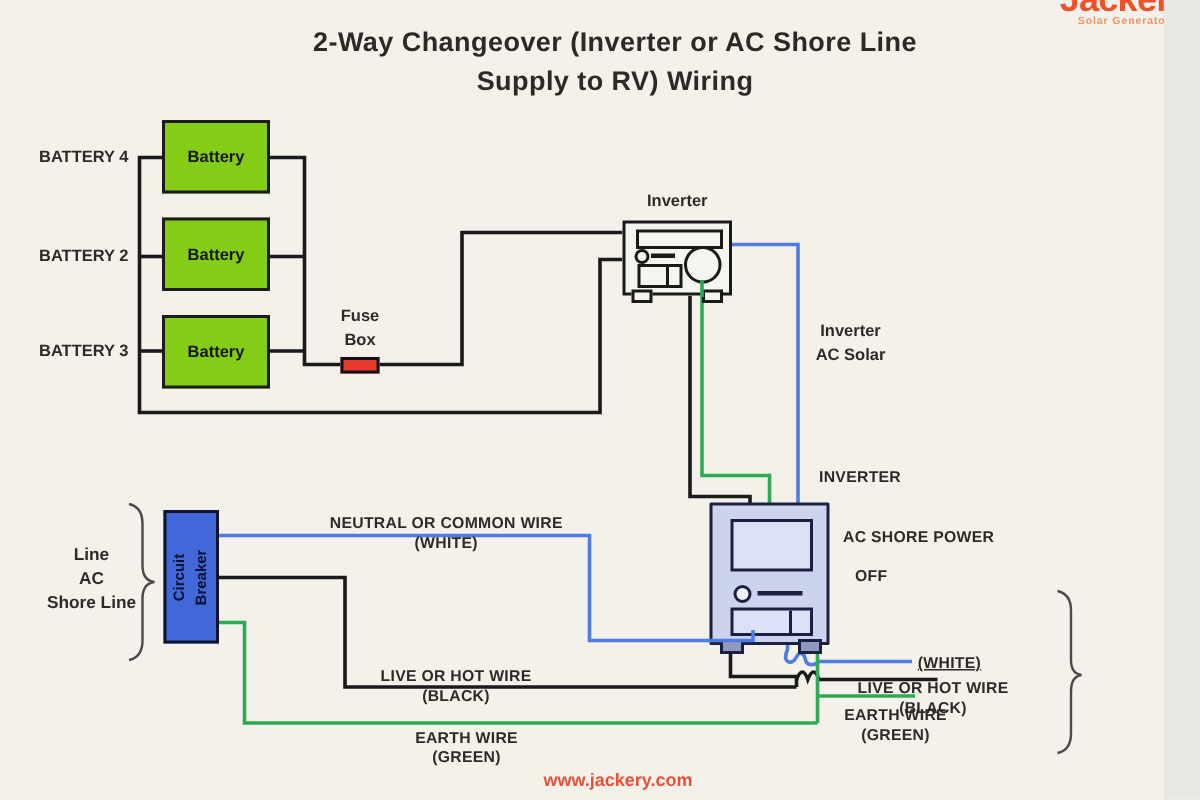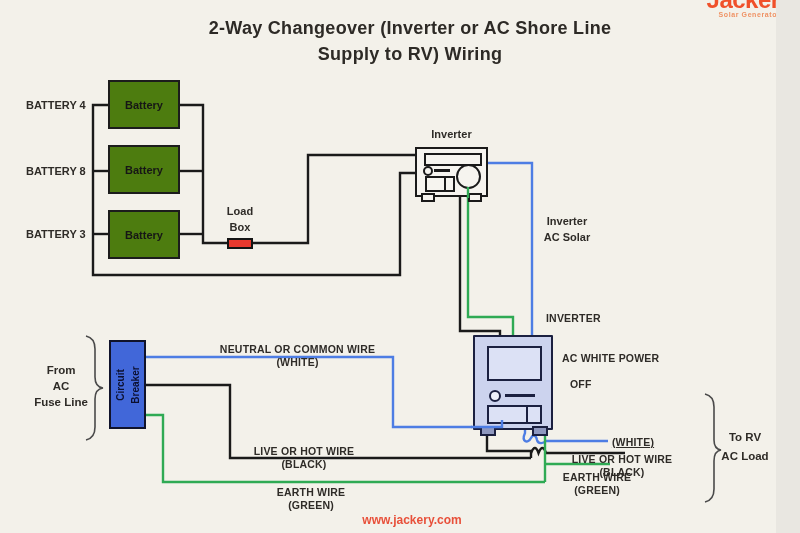--- a/index.html
+++ b/index.html
@@ -15,21 +15,21 @@
   .center{text-align:center;}
   
   #title{position:absolute;left:10px;top:15px;width:800px;text-align:center;
          font-size:18px;font-weight:bold;color:#2d2a26;line-height:26px;letter-spacing:.3px;}
   #brand{position:absolute;left:702px;top:-11px;width:95px;text-align:center;}
   #brand .name{font-size:24px;font-weight:bold;color:#f0502a;letter-spacing:-.5px;line-height:22px;}
   #brand .tag{font-size:7px;font-weight:bold;color:#ef9264;letter-spacing:.6px;}
   #footer{position:absolute;left:12px;top:513px;width:800px;text-align:center;
           font-size:12px;font-weight:bold;color:#e8503a;}
   
-  .battery{position:absolute;left:108px;width:72px;height:49px;background:#4d7c0f;
+  .battery{position:absolute;left:108px;width:72px;height:49px;background:#84cc16;
            border:2px solid #1c1c1c;box-sizing:border-box;display:flex;align-items:center;justify-content:center;
            font-size:11px;font-weight:bold;color:#161616;}
   
   #fuse{position:absolute;left:227px;top:238px;width:26px;height:11px;background:#e8392e;
         border:2px solid #141414;box-sizing:border-box;}
   
   #inverter{position:absolute;left:415px;top:147px;width:73px;height:50px;background:#f6f4ef;
             border:2px solid #1a1a1a;box-sizing:border-box;}
   #inverter .slot{position:absolute;left:7px;top:4px;width:54px;height:9px;border:2px solid #1a1a1a;}
   #inverter .knob{position:absolute;left:6px;top:17px;width:6px;height:6px;border:2px solid #1a1a1a;border-radius:50%;}
@@ -92,28 +92,28 @@
   <div id="title">
     <div>2-Way Changeover (Inverter or AC Shore Line</div>
     <div>Supply to RV) Wiring</div>
   </div>
   <div id="brand">
     <div class="name">Jackery</div>
     <div class="tag">Solar Generator</div>
   </div>
 
   <div class="lbl md" style="left:26px;top:99px;">BATTERY 4</div>
-  <div class="lbl md" style="left:26px;top:165px;">BATTERY 8</div>
+  <div class="lbl md" style="left:26px;top:165px;">BATTERY 2</div>
   <div class="lbl md" style="left:26px;top:228px;">BATTERY 3</div>
   <div class="battery" style="top:80px;">Battery</div>
   <div class="battery" style="top:145px;">Battery</div>
   <div class="battery" style="top:210px;">Battery</div>
 
   <div class="lbl md center" style="left:214px;top:203px;width:52px;line-height:16px;">
-    <div>Load</div>
+    <div>Fuse</div>
     <div>Box</div>
   </div>
   <div id="fuse"></div>
 
   <div class="lbl md center" style="left:405px;top:128px;width:93px;">Inverter</div>
   <div id="inverter">
     <div class="slot"></div>
     <div class="knob"></div>
     <div class="dash"></div>
     <div class="panel">
@@ -132,46 +132,42 @@
     <div class="screen"></div>
     <div class="knob"></div>
     <div class="dash"></div>
     <div class="slot2">
         <div class="div"></div>
       </div>
     <div class="sfoot" style="left:5px;width:12px;"></div>
     <div class="sfoot" style="left:57px;width:12px;"></div>
   </div>
   <div class="lbl sm" style="left:546px;top:312px;">INVERTER</div>
-  <div class="lbl sm" style="left:562px;top:352px;">AC WHITE POWER</div>
+  <div class="lbl sm" style="left:562px;top:352px;">AC SHORE POWER</div>
   <div class="lbl sm" style="left:557px;top:378px;margin-left:13px;">OFF</div>
 
   <div class="lbl center" style="left:22px;top:362px;width:78px;font-size:11.5px;line-height:16px;">
-    <div>From</div>
+    <div>Line</div>
     <div>AC</div>
-    <div>Fuse Line</div>
+    <div>Shore Line</div>
   </div>
   <div id="breaker">
     <div class="vtext">
       <div>Circuit</div>
       <div>Breaker</div>
     </div>
   </div>
 
   <div class="lbl sm center" style="left:205px;top:343px;width:185px;">NEUTRAL OR COMMON WIRE (WHITE)</div>
   <div class="lbl sm center" style="left:236px;top:445px;width:136px;">LIVE OR HOT WIRE (BLACK)</div>
   <div class="lbl sm center" style="left:256px;top:486px;width:110px;">EARTH WIRE (GREEN)</div>
 
   <div class="lbl sm center" style="left:610px;top:436px;width:46px;text-decoration:underline;">(WHITE)</div>
   <div class="lbl sm center" style="left:556px;top:453px;width:132px;">LIVE OR HOT WIRE (BLACK)</div>
   <div class="lbl sm center" style="left:546px;top:471px;width:102px;">EARTH WIRE (GREEN)</div>
-  <div class="lbl center" style="left:714px;top:428px;width:62px;font-size:11.5px;line-height:19px;">
-    <div>To RV</div>
-    <div>AC Load</div>
-  </div>
 
   <svg width="800" height="533" viewBox="0 0 800 533" style="pointer-events:none;">
     <path d="M 471,427 H 502 V 420" fill="none" stroke="#4d7de4" stroke-width="2.4"></path>
     <path d="M 468,187 V 198" fill="none" stroke="#2faa54" stroke-width="2.4"></path>
   </svg>
 
   <div id="footer">www.jackery.com</div>
 </div>
 
 </body></html>

